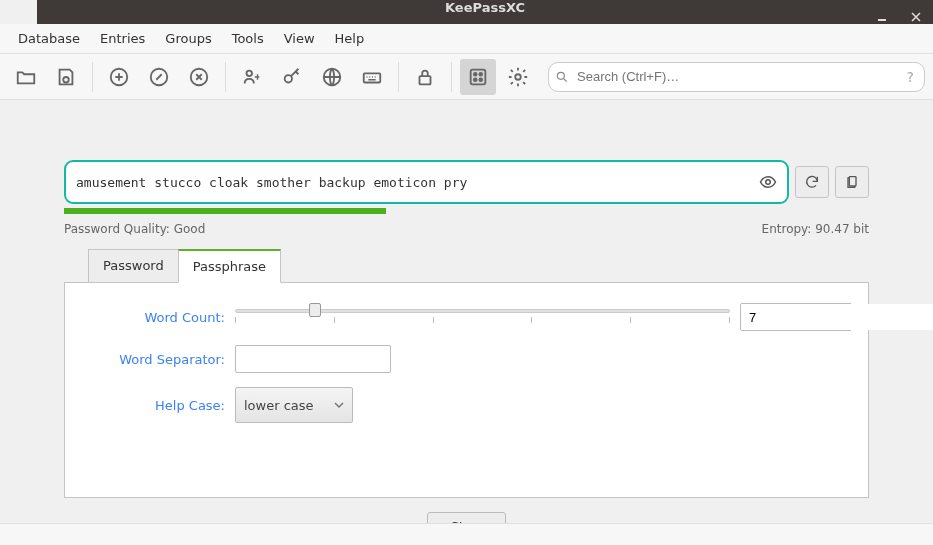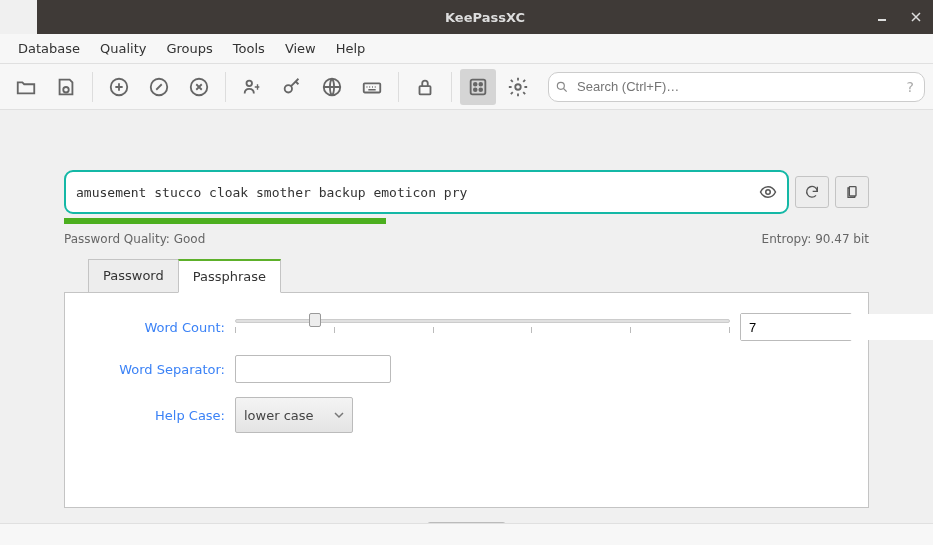--- a/index.html
+++ b/index.html
@@ -8,23 +8,22 @@
   font-size: 13px;
   background: #f0f0f0;
   width: 933px;
   height: 545px;
   overflow: hidden;
   color: #333;
 }
 .titlebar {
   background: #3f3a37;
   color: #ddd;
-  height: 34px;
-  display: flex;
-  align-items: center;
+  height: 24px;
+  display: flex;
   position: relative;
   margin-left: 37px;
 }
 .titlebar-title {
   width: 100%;
   text-align: center;
   font-weight: bold;
   font-size: 13px;
 }
 .titlebar-controls {
@@ -308,21 +307,21 @@
     <div class="titlebar-btn">
       <svg width="10" height="10" viewBox="0 0 10 10">
           <path d="M1 1 L9 9 M9 1 L1 9" stroke="currentColor" stroke-width="1.5"></path>
         </svg>
     </div>
   </div>
 </div>
 
 <div class="menubar">
   <div class="menu-item">Database</div>
-  <div class="menu-item">Quality</div>
+  <div class="menu-item">Entries</div>
   <div class="menu-item">Groups</div>
   <div class="menu-item">Tools</div>
   <div class="menu-item">View</div>
   <div class="menu-item">Help</div>
 </div>
 
 <div class="toolbar">
   <div class="tool-btn">
     <svg width="22" height="22" viewBox="0 0 24 24" fill="none" stroke="currentColor" stroke-width="2">
         <path d="M3 7h5l2 2h11v10H3z"></path>

